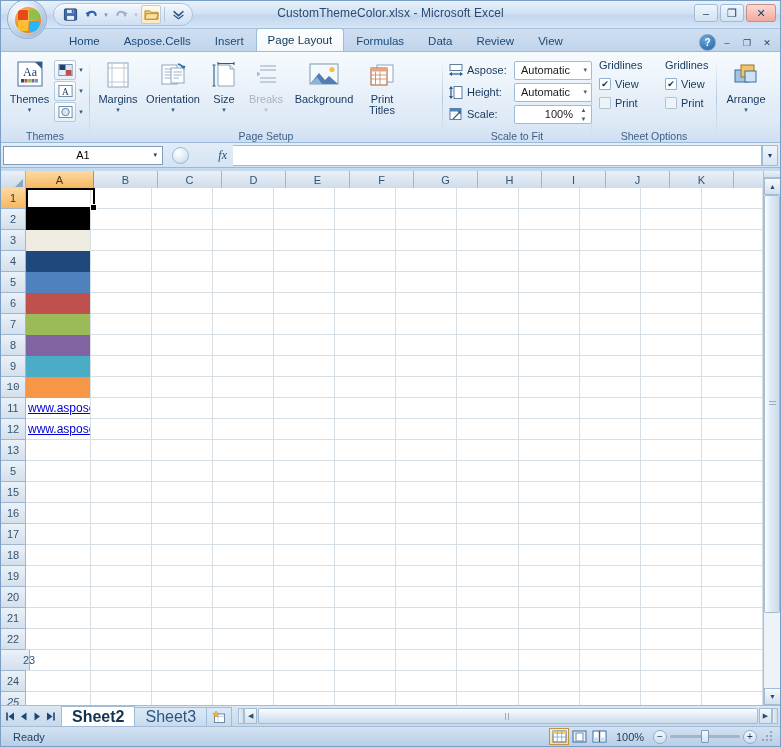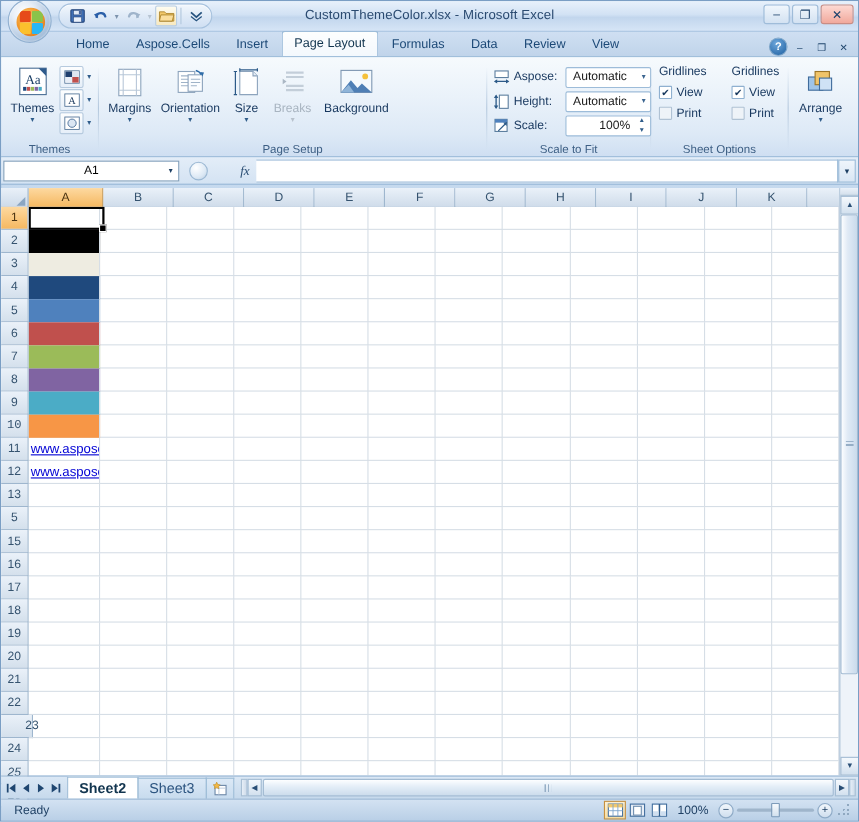--- a/index.html
+++ b/index.html
@@ -277,21 +277,21 @@
     position:absolute; left:0; right:0; bottom:20px; height:21px;
     background:linear-gradient(180deg,#dbe8f5,#c6d9ec);
     border-top:1px solid #a3bdd8;
     display:flex; align-items:center;
   }
   .navbtns { display:flex; align-items:center; gap:1px; padding:0 3px 0 2px; }
   .navb { width:13px;height:15px;display:flex;align-items:center;justify-content:center;
           font-size:7px;color:#1f4670; }
   .sheettab {
     height:19px; padding:0 10px; display:flex;align-items:center;
-    font-size:13px; color:#2d5580;
+    font-size:16px; color:#2d5580;
     background:linear-gradient(180deg,#dce9f6,#c7dbee);
     border:1px solid #9fbdd8; border-bottom:none;
     transform: skewX(0deg);
     margin-right:-1px;
   }
   .sheettab.active { background:#fff; color:#12354f; font-weight:bold; height:20px;}
   .newsheet { width:26px;height:19px;display:flex;align-items:center;justify-content:center;
      background:linear-gradient(180deg,#dce9f6,#c7dbee); border:1px solid #9fbdd8; border-bottom:none;}
   .hsb-wrap { flex:1; display:flex; align-items:center; height:17px; margin-left:6px; padding-right:2px;}
   .hsb-split { width:6px;height:16px;background:linear-gradient(90deg,#e6eef7,#cfdcea);
@@ -528,20 +528,31 @@
             <svg width="34" height="30" viewBox="0 0 34 30">
               <rect x="3" y="4" width="28" height="20" fill="#f4f9fd" stroke="#7e97b2"></rect>
               <circle cx="25" cy="9.5" r="2.6" fill="#f5c13b"></circle>
               <path d="M3 24 L12 13 L18 20 L22 16 L31 24 Z" fill="#4f7fb5"></path>
               <path d="M3 24 L10 17 L15 24 Z" fill="#8fb4d8"></path>
             </svg>
           </div>
           <div class="lbl">Background</div>
         </div>
 
+        <div class="bigbtn" style="width:44px">
+          <div class="ico">
+            <svg width="30" height="30" viewBox="0 0 30 30">
+              <rect x="10" y="5" width="16" height="17" fill="#fff" stroke="#8da4bd"></rect>
+              <rect x="4" y="8" width="16" height="17" fill="#fff" stroke="#a5592f"></rect>
+              <rect x="4" y="8" width="16" height="3.5" fill="#e8a583"></rect>
+              <path d="M8.5 11.5 V25 M13 11.5 V25 M4 15 H20 M4 19 H20" stroke="#d08a63" stroke-width=".9"></path>
+            </svg>
+          </div>
+          <div class="lbl">Print Titles</div>
+        </div>
       </div>
       <div class="grp-label">Page Setup</div>
     </div>
 
     <div class="grp-sep"></div>
 
     <div class="grp" style="width:148px;">
       <div class="grp-body">
         <div class="sf-rows">
           <div class="sf-row">

